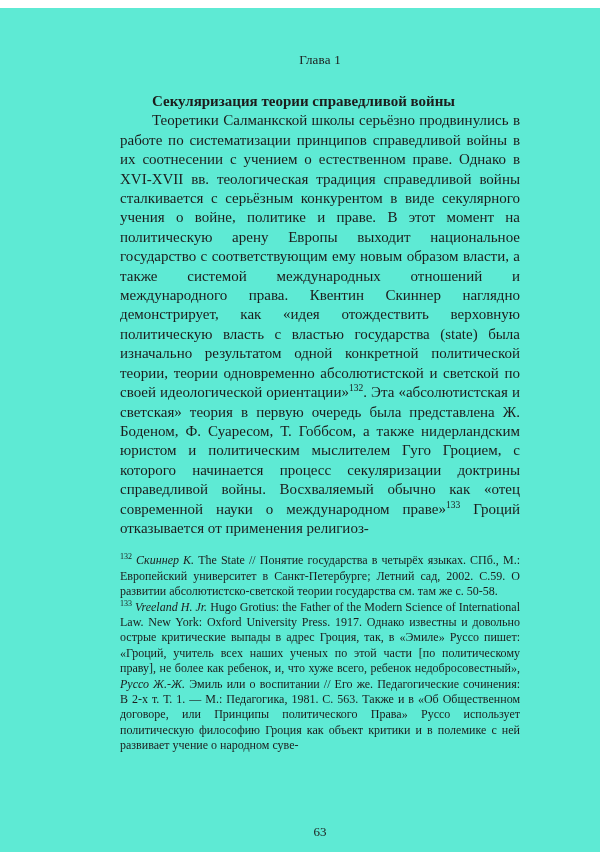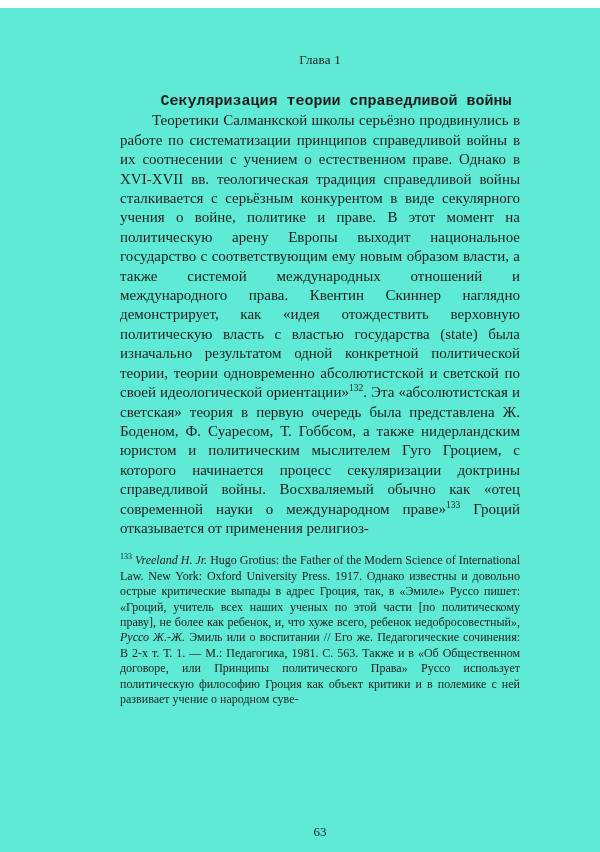--- a/index.html
+++ b/index.html
@@ -33,22 +33,21 @@
   }
   .para-cont {
     margin: 0;
   }
   .section-heading {
     font-size: 15px;
     line-height: 19.4px;
     font-weight: bold;
     margin: 10px 0 0 0;
     text-indent: 32px;
-    text-align: center;
-    font-family: Liberation Mono, monospace;
+    text-align: left;
   }
   .para {
     margin: 0;
     text-indent: 32px;
   }
   .text-block sup {
     font-size: 9.5px;
     line-height: 0;
     vertical-align: super;
   }
@@ -88,19 +87,20 @@
   <div class="text-block">
 
 
     <h2 class="section-heading">Секуляризация теории справедливой войны</h2>
 
     <p class="para"><span>Теоретики Салманкской школы серьёзно продвинулись в работе по систематизации принципов справедливой войны в их соотнесении с учением о естественном праве. Однако в XVI-XVII вв. теологическая традиция справедливой войны сталкивается с серьёзным конкурентом в виде секулярного учения о войне, политике и праве. В этот момент на политическую арену Европы выходит национальное государство с соответствующим ему новым образом власти, а также системой международных отношений и международного права. Квентин Скиннер наглядно демонстрирует, как «идея отождествить верховную политическую власть с властью государства (state) была изначально результатом одной конкретной политической теории, теории одновременно абсолютистской и светской по своей идеологической ориентации»</span><sup>132</sup><span>. Эта «абсолютистская и светская» теория в первую очередь была представлена Ж. Боденом, Ф. Суаресом, Т. Гоббсом, а также нидерландским юристом и политическим мыслителем Гуго Гроцием, с которого начинается процесс секуляризации доктрины справедливой войны. Восхваляемый обычно как «отец современной науки о международном праве»</span><sup>133</sup><span> Гроций отказывается от применения религиоз-</span></p>
   </div>
 
   <div class="footnotes">
 
+    <p class="footnote"><sup>132</sup><i> Скиннер К.</i><span> The State // Понятие государства в четырёх языках. СПб., М.: Европейский университет в Санкт-Петербурге; Летний сад, 2002. С.59. О развитии абсолютистско-светской теории государства см. там же с. 50-58.</span></p>
 
     <p class="footnote"><sup>133</sup><i> Vreeland H. Jr.</i><span> Hugo Grotius: the Father of the Modern Science of International Law. New York: Oxford University Press. 1917. Однако известны и довольно острые критические выпады в адрес Гроция, так, в «Эмиле» Руссо пишет: «Гроций, учитель всех наших ученых по этой части [по политическому праву], не более как ребенок, и, что хуже всего, ребенок недобросовестный», </span><i>Руссо Ж.-Ж.</i><span> Эмиль или о воспитании // Его же. Педагогические сочинения: В 2-х т. Т. 1. — М.: Педагогика, 1981. С. 563. Также и в «Об Общественном договоре, или Принципы политического Права» Руссо использует политическую философию Гроция как объект критики и в полемике с ней развивает учение о народном суве-</span></p>
   </div>
 
   <div class="page-number">63</div>
 
 </div>
 
 </body></html>

